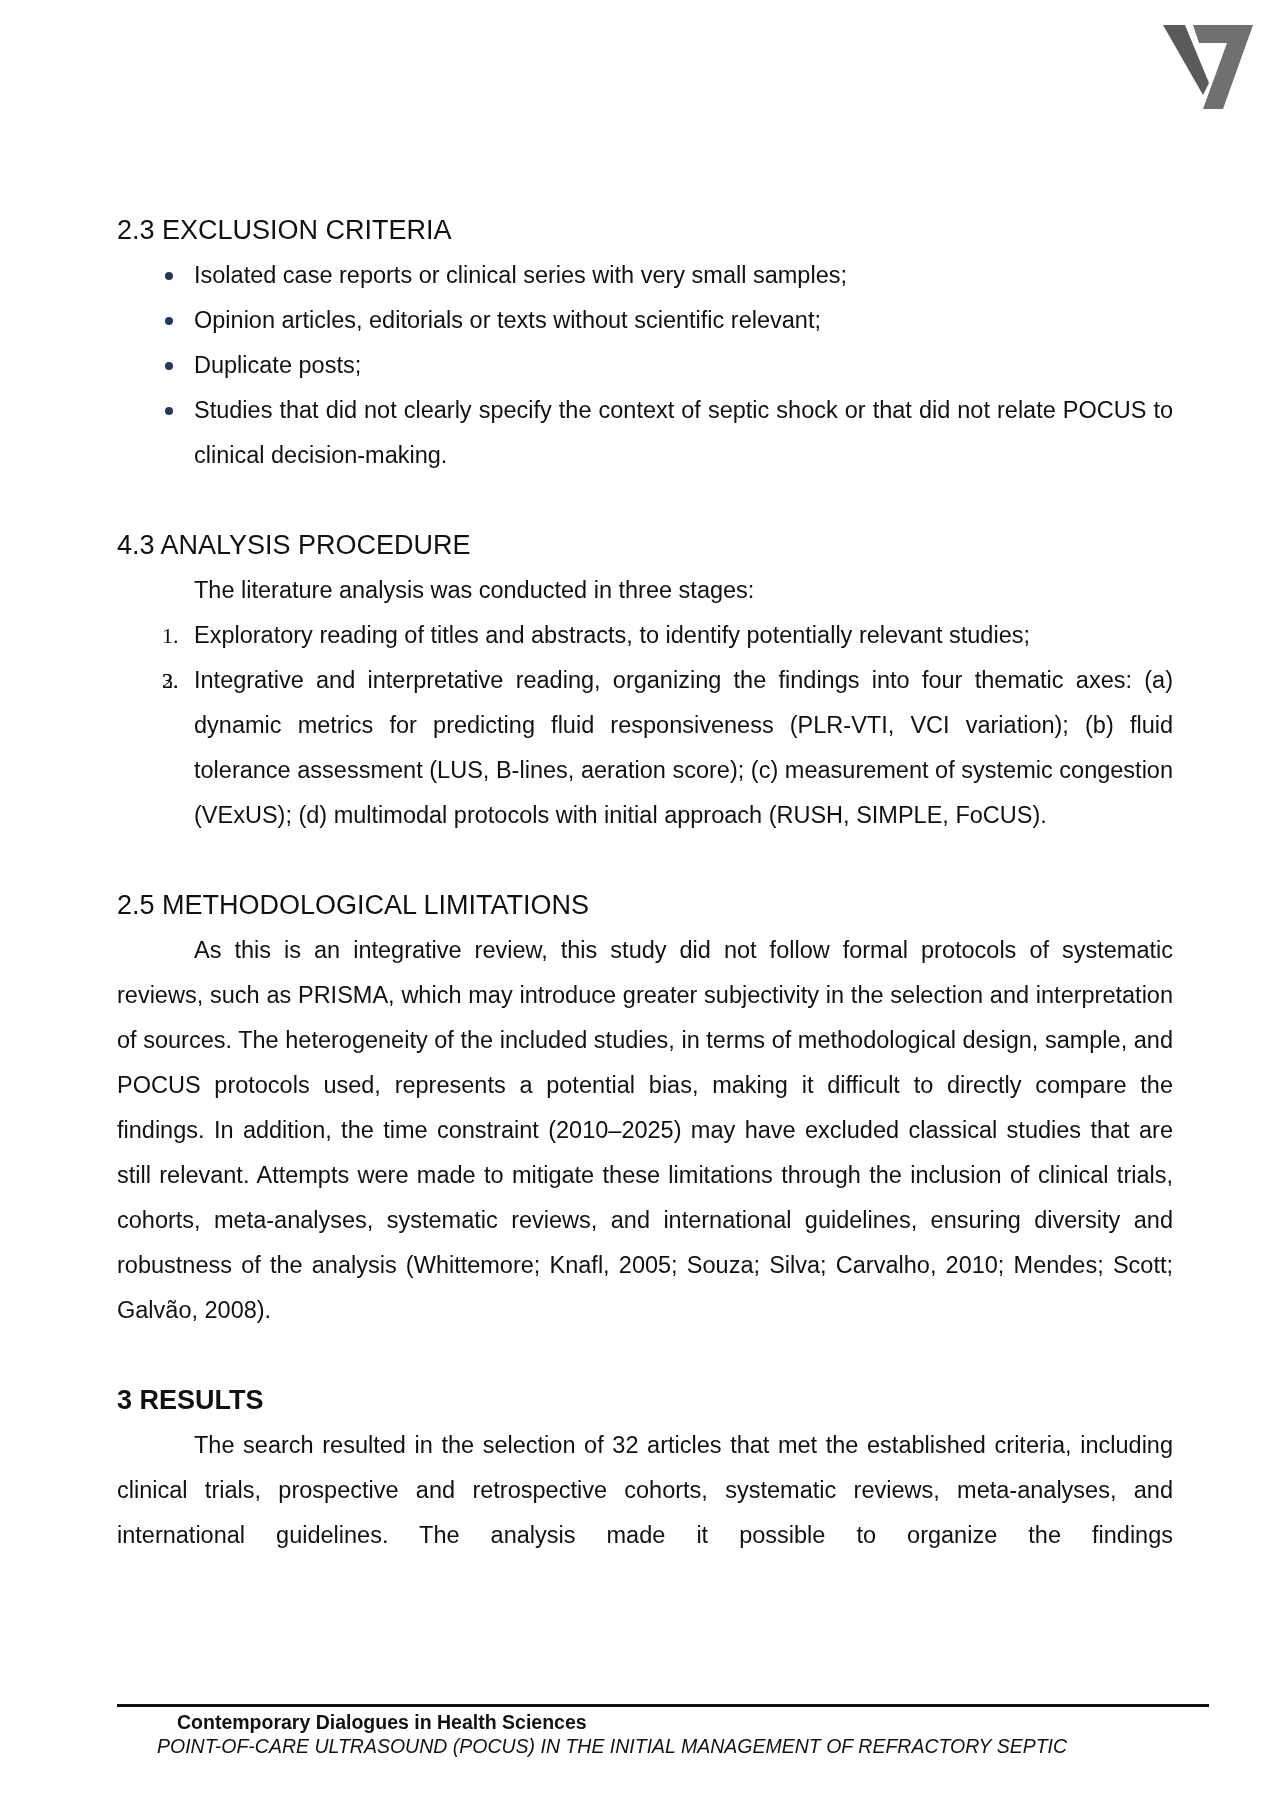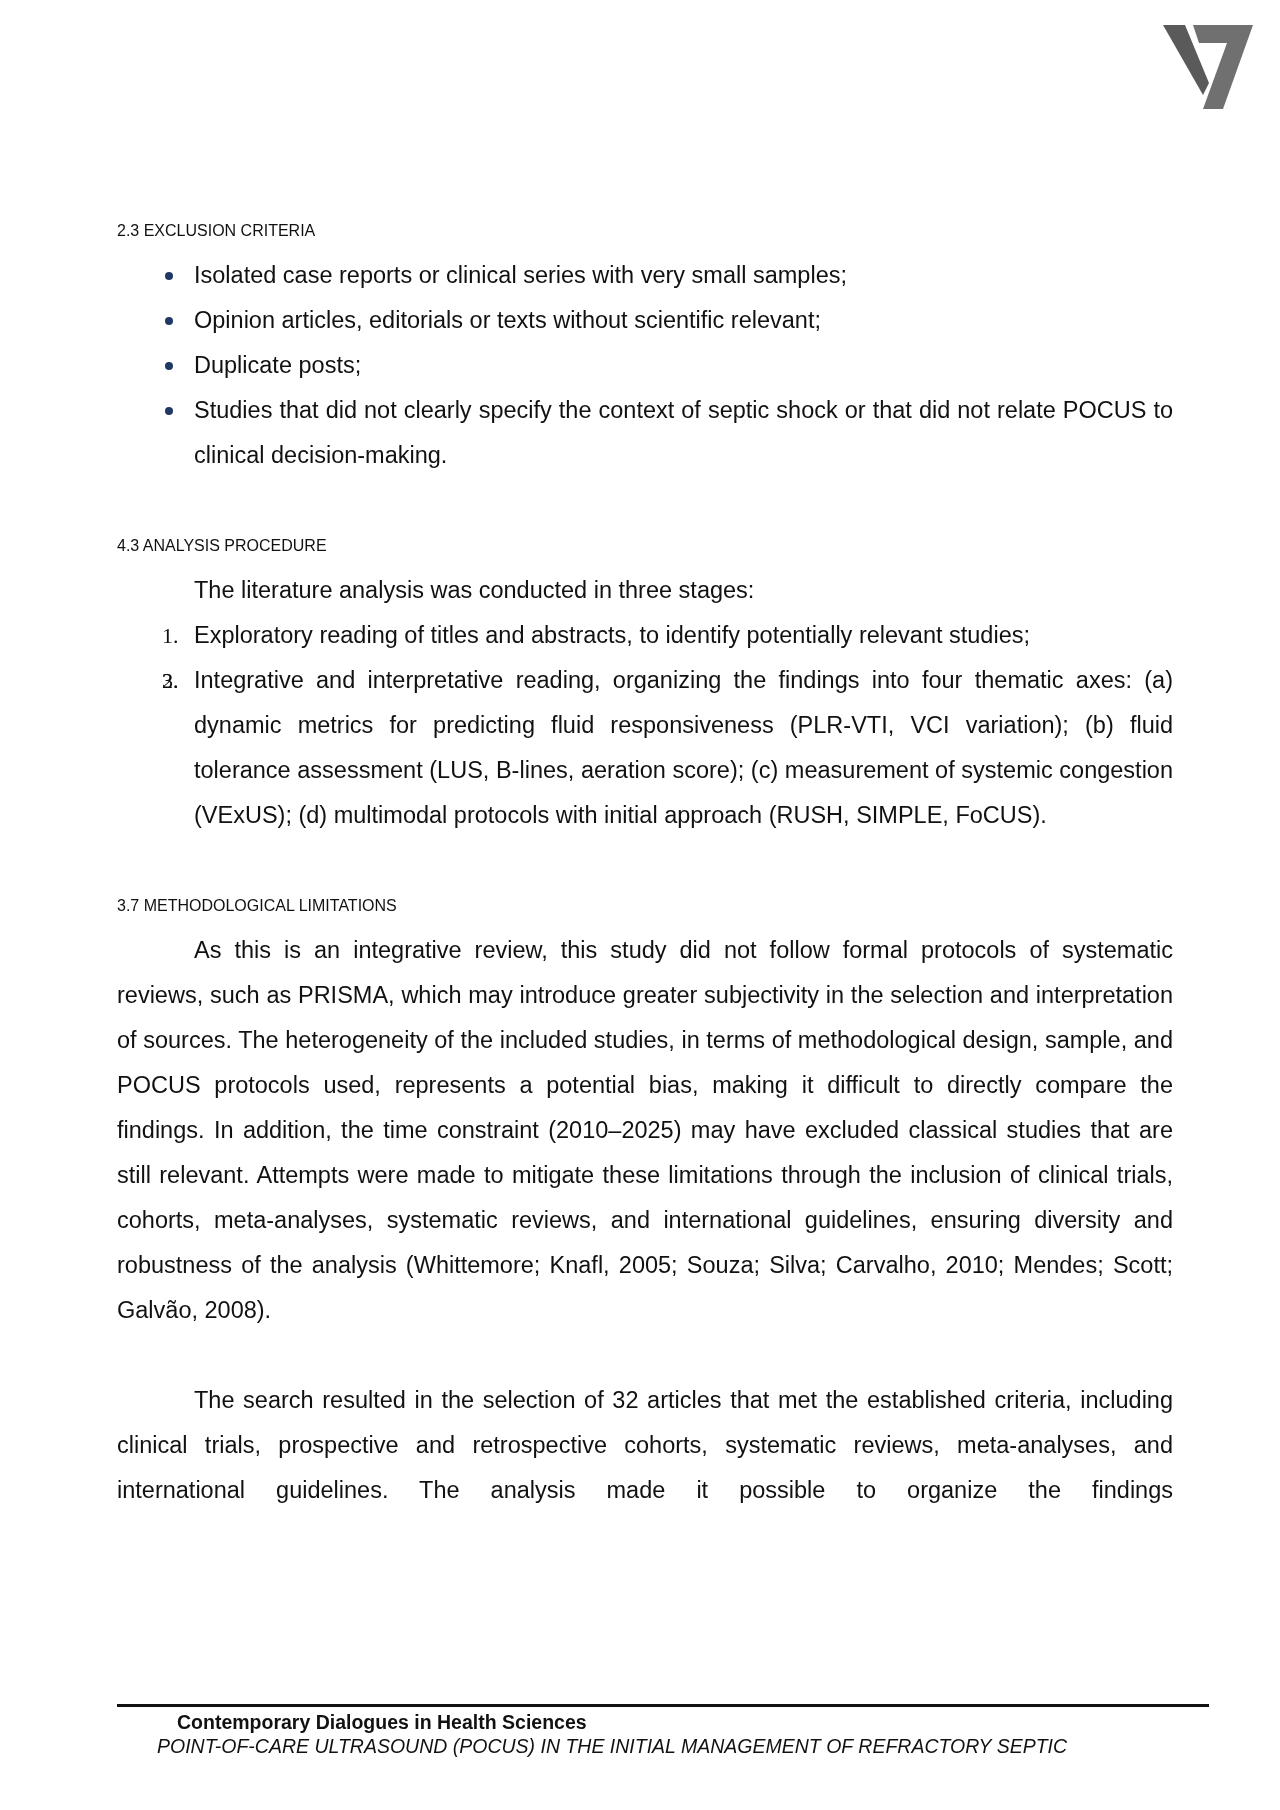--- a/index.html
+++ b/index.html
@@ -26,21 +26,21 @@
       position: absolute;
       left: 117px;
       top: 208px;
       width: 1056px;
       font-size: 23.5px;
       line-height: 45px;
     }
     .section-heading {
       margin: 0;
       font-weight: normal;
-      font-size: 16px;
+      font-size: 27px;
       line-height: 45px;
     }
     .section-heading.bold {
       font-weight: bold;
     }
     .gap {
       height: 45px;
     }
     ul.bullets {
       list-style: none;
@@ -162,27 +162,28 @@
       <li style="text-align-last:left;">
         <span class="num">3.</span>
         <span>Integrative and interpretative reading, organizing the findings into four thematic axes: (a) dynamic metrics for predicting fluid responsiveness (PLR-VTI, VCI variation); (b) fluid tolerance assessment (LUS, B-lines, aeration score); (c) measurement of systemic congestion (VExUS); (d) multimodal protocols with initial approach (RUSH, SIMPLE, FoCUS).</span>
       </li>
     </ol>
   </section>
 
   <div class="gap"></div>
 
   <section>
-    <h2 class="section-heading">3.7 METHODOLOGICAL LIMITATIONS</h2>
+    <h2 class="section-heading">2.5 METHODOLOGICAL LIMITATIONS</h2>
     <p class="justify first-indent" style="margin:0;">As this is an integrative review, this study did not follow formal protocols of systematic reviews, such as PRISMA, which may introduce greater subjectivity in the selection and interpretation of sources. The heterogeneity of the included studies, in terms of methodological design, sample, and POCUS protocols used, represents a potential bias, making it difficult to directly compare the findings. In addition, the time constraint (2010–2025) may have excluded classical studies that are still relevant. Attempts were made to mitigate these limitations through the inclusion of clinical trials, cohorts, meta-analyses, systematic reviews, and international guidelines, ensuring diversity and robustness of the analysis (Whittemore; Knafl, 2005; Souza; Silva; Carvalho, 2010; Mendes; Scott; Galvão, 2008).</p>
   </section>
 
   <div class="gap"></div>
 
   <section>
+    <h2 class="section-heading bold">3 RESULTS</h2>
     <p class="justify first-indent" style="margin:0; text-align-last: justify;">The search resulted in the selection of 32 articles that met the established criteria, including clinical trials, prospective and retrospective cohorts, systematic reviews, meta-analyses, and international guidelines. The analysis made it possible to organize the findings</p>
   </section>
 </div>
 
 <div class="footer-rule"></div>
 <div class="footer">
   <div class="journal">Contemporary Dialogues in Health Sciences</div>
   <div class="article-title">
     <div>POINT-OF-CARE ULTRASOUND (POCUS) IN THE INITIAL MANAGEMENT OF REFRACTORY SEPTIC</div>
   </div>

